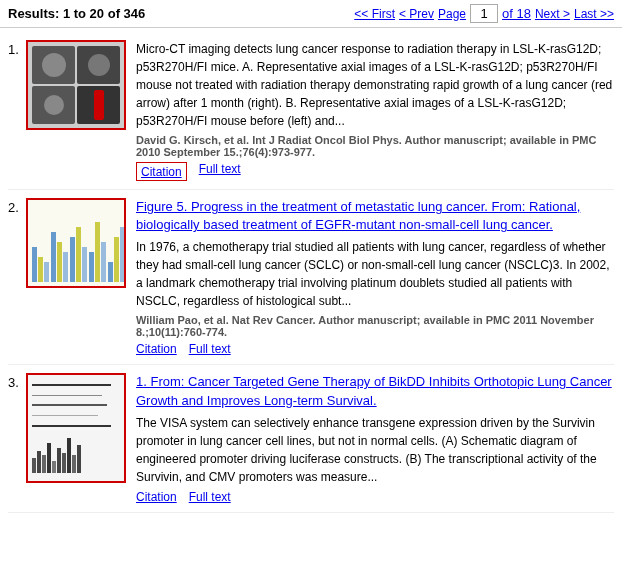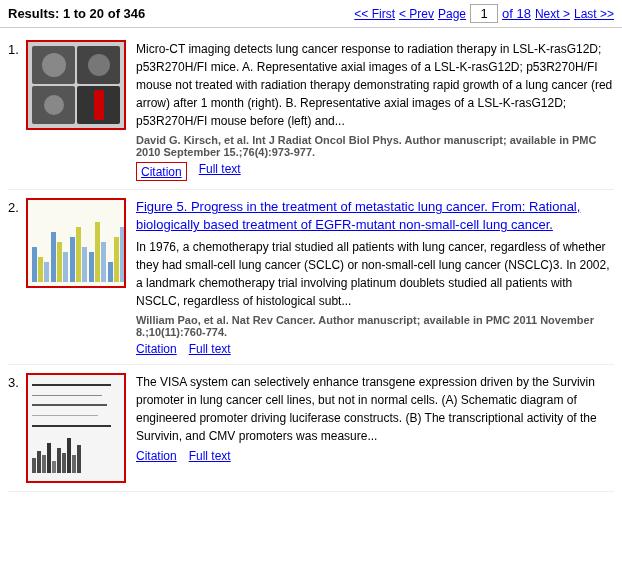--- a/index.html
+++ b/index.html
@@ -191,20 +191,21 @@
           <div style="width:4px;height:12px;background:#777;"></div>
           <div style="width:4px;height:25px;background:#444;"></div>
           <div style="width:4px;height:20px;background:#555;"></div>
           <div style="width:4px;height:35px;background:#333;"></div>
           <div style="width:4px;height:18px;background:#666;"></div>
           <div style="width:4px;height:28px;background:#444;"></div>
         </div>
       </div>
     </div>
     <div class="result-content">
+      <div class="result-title">1. From: Cancer Targeted Gene Therapy of BikDD Inhibits Orthotopic Lung Cancer Growth and Improves Long-term Survival.</div>
       <div class="result-abstract">The VISA system can selectively enhance transgene expression driven by the Survivin promoter in lung cancer cell lines, but not in normal cells. (A) Schematic diagram of engineered promoter driving luciferase constructs. (B) The transcriptional activity of the Survivin, and CMV promoters was measure...</div>
       <div class="result-links">
         <a>Citation</a>
         <a>Full text</a>
       </div>
     </div>
   </div>
 
 </div>
 

